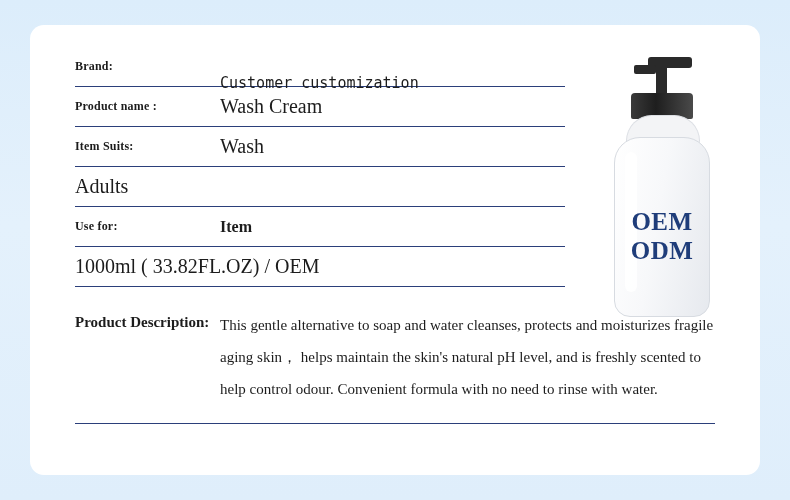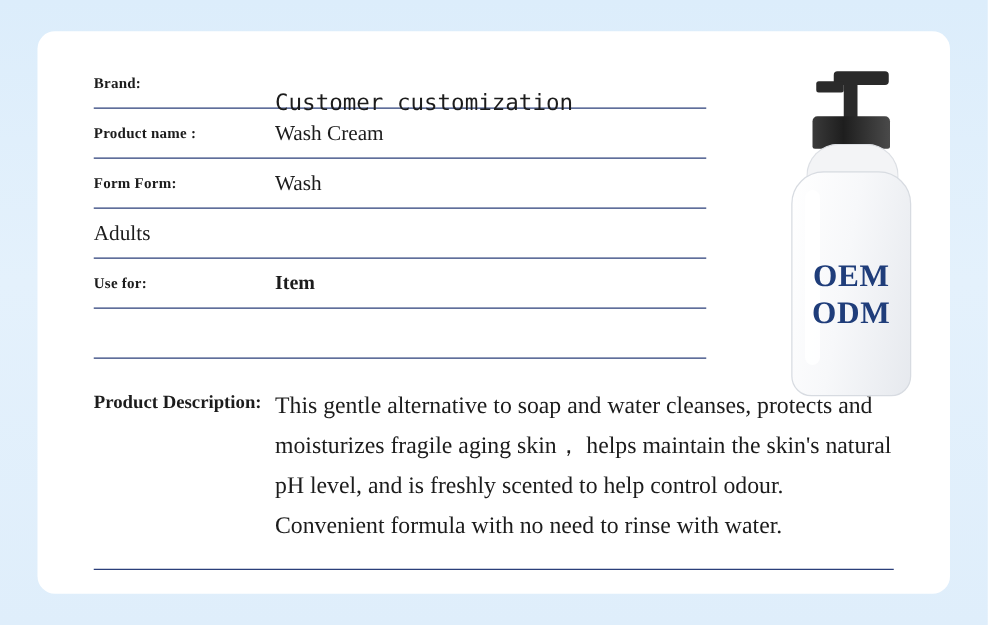--- a/index.html
+++ b/index.html
@@ -55,26 +55,26 @@
     width: 145px;
     flex: 0 0 145px;
     font-family: "Liberation Serif", serif;
     font-weight: bold;
     font-size: 12px;
     color: #1c1c1c;
     letter-spacing: 0.2px;
   }
   .row .value {
     font-family: "Liberation Serif", serif;
-    font-size: 17px;
+    font-size: 20px;
     color: #1c1c1c;
   }
   .row.brand .value {
     font-family: "DejaVu Sans Mono", monospace;
-    font-size: 18px;
+    font-size: 15px;
     margin-top: 32px;
   }
   .row.usefor .value {
     font-weight: bold;
     font-size: 16px;
   }
 
   
   .desc-block {
     position: absolute;
@@ -89,30 +89,30 @@
     width: 145px;
     flex: 0 0 145px;
     font-weight: bold;
     font-size: 15px;
     color: #1c1c1c;
     line-height: 22px;
     padding-top: 14px;
   }
   .desc-text {
     flex: 1;
-    font-size: 19px;
+    font-size: 15px;
     color: #1c1c1c;
     line-height: 32px;
     padding-top: 12px;
   }
 
   
   .bottle-wrap {
     position: absolute;
-    left: 540px;
+    left: 521px;
     top: 10px;
     width: 140px;
     height: 265px;
   }
   .nozzle-top {
     position: absolute;
     left: 52px;
     top: 0px;
     width: 44px;
     height: 11px;
@@ -200,31 +200,32 @@
       <div class="spec-table">
         <div class="row brand">
           <div class="label">Brand:</div>
           <div class="value">Customer customization</div>
         </div>
         <div class="row">
           <div class="label">Product name&nbsp;:</div>
           <div class="value">Wash Cream</div>
         </div>
         <div class="row">
-          <div class="label">Form Form:</div>
+          <div class="label">Item Suits:</div>
           <div class="value">Wash</div>
         </div>
         <div class="row">
           <div class="value">Adults</div>
         </div>
         <div class="row usefor">
           <div class="label">Use for:</div>
           <div class="value">Item</div>
         </div>
         <div class="row spec">
+          <div class="value">1000ml&nbsp;( 33.82FL.OZ) / OEM</div>
         </div>
       </div>
 
       <div class="desc-block">
         <div class="desc-label">Product Description:</div>
         <div class="desc-text">This gentle alternative to soap and water cleanses, protects and moisturizes fragile aging skin， helps maintain the skin's natural pH level, and is freshly scented to help control odour. Convenient formula with no need to rinse with water.</div>
       </div>
 
       <div class="bottle-wrap">
         <div class="nozzle-top"></div>

